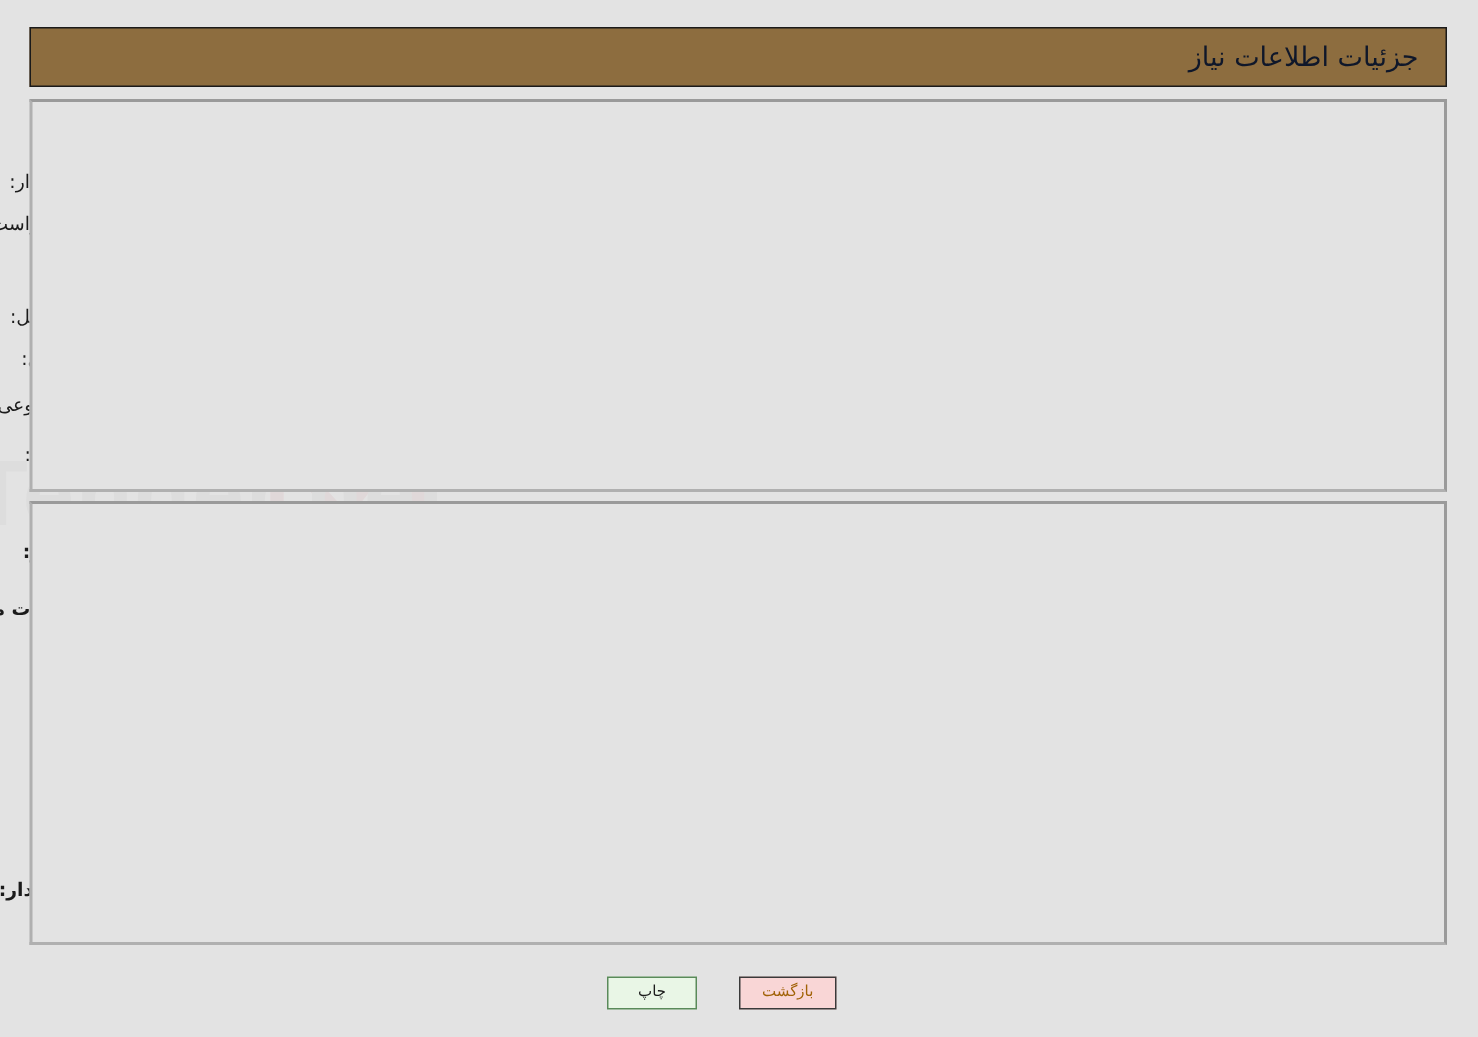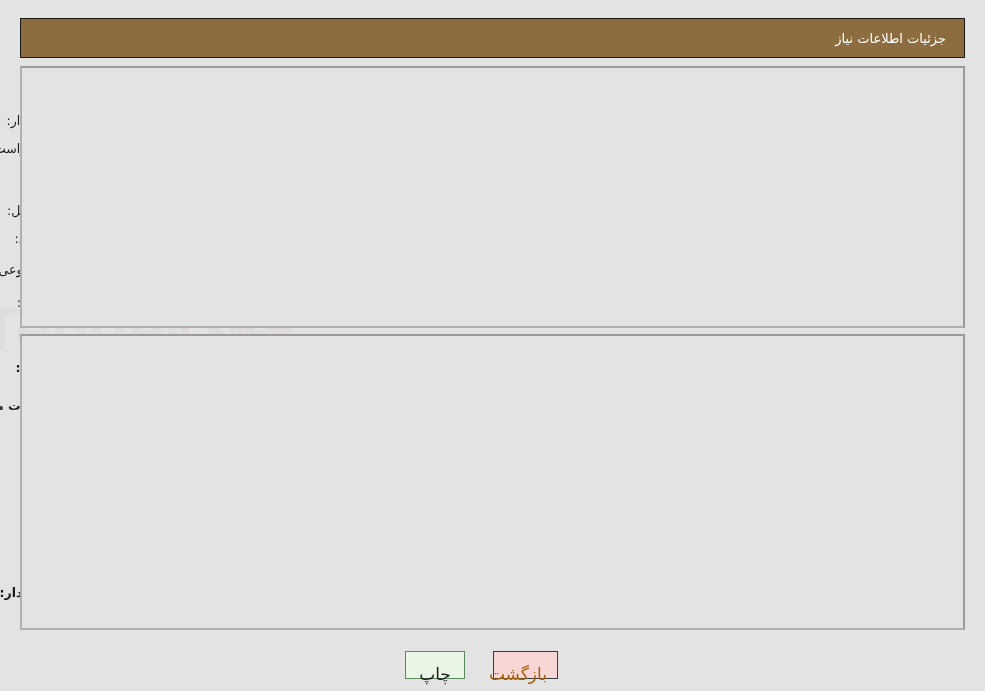--- a/index.html
+++ b/index.html
@@ -36,22 +36,22 @@
     height: 40px;
     background: #8d6d3f;
     border: 1px solid #1a1a1a;
     box-sizing: border-box;
     display: flex;
     align-items: center;
     justify-content: flex-start;
     z-index: 2;
   }
   .title-bar .title-text {
-    color: #ffffff;
-    font-size: 13px;
+    color: #0f172a;
+    font-size: 18px;
     padding-right: 18px;
     letter-spacing: .2px;
   }
 
   
   .panel {
     position: absolute;
     background: #e3e3e3;
     border: 2px solid #b0b0b0;
     border-top-color: #9a9a9a;
@@ -172,27 +172,27 @@
     border: 1px solid #8e8e8e;
     height: 26px;
     padding: 0 6px;
     text-align: center;
     white-space: nowrap;
   }
 
   
   .btn {
     position: absolute;
-    height: 28px;
-    box-sizing: border-box;
-    font-size: 17px;
+    height: 22px;
+    box-sizing: border-box;
+    font-size: 10px;
     line-height: 20px;
     text-align: center;
     cursor: pointer;
-    padding: 12px 10px;
+    padding: 0 10px;
   }
   .btn.back  { background: #f9d6d6; border: 1px solid #3a3a3a; color: #a16207; }
   .btn.print { background: #e9f6e6; border: 1px solid #5a8a5a; color: #1b1b1b; }
 </style>
 </head>
 <body>
 
 <div id="page">
 
   <svg class="watermark" viewBox="0 0 985 691">

